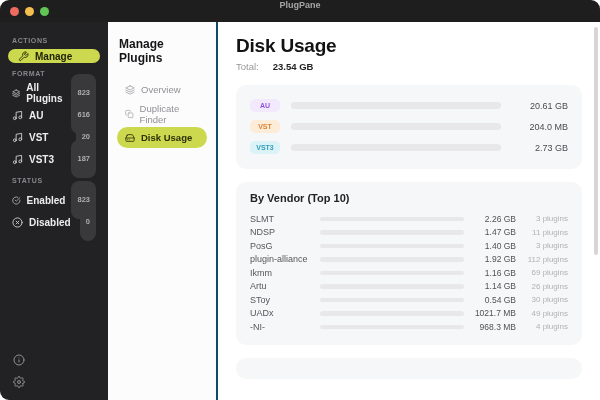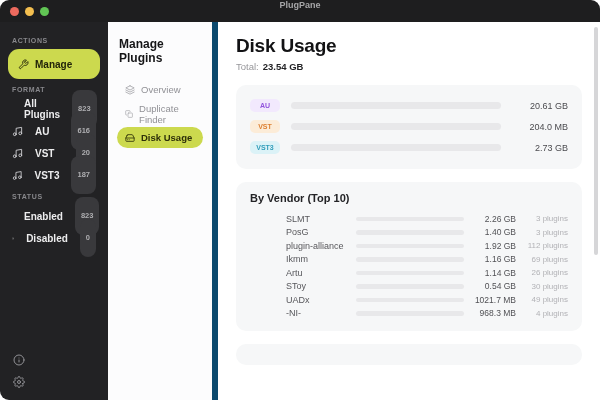--- a/index.html
+++ b/index.html
@@ -11,60 +11,60 @@
   .traffic { position:absolute; left:10px; top:0; height:22px; display:flex; align-items:center; gap:6px; }
   .tl { width:9px; height:9px; border-radius:50%; display:inline-block; }
   .tl.red { background:#ed6a5e; } .tl.yellow { background:#f4bf4f; } .tl.green { background:#61c554; }
   .win-title { font-size:9px; font-weight:700; color:#a6a6a8; }
 
   .app-body { flex:1; display:flex; min-height:0; }
 
   
   .sidebar { width:108px; flex:0 0 108px; background:#222224; padding:8px 8px 12px; display:flex; flex-direction:column; color:#ededee; }
   .sec-label { font-size:7px; font-weight:700; letter-spacing:.09em; color:#88888c; margin:7px 4px 5px; }
-  .manage-btn { display:flex; align-items:center; gap:6px; height:30px; border:none; border-radius:11px; background:var(--accent); color:#22240a; font-family:inherit; font-size:10px; font-weight:700; padding:0 10px; width:100%; cursor:pointer; }
+  .manage-btn { display:flex; align-items:center; gap:6px; height:14px; border:none; border-radius:11px; background:var(--accent); color:#22240a; font-family:inherit; font-size:10px; font-weight:700; padding:0 10px; width:100%; cursor:pointer; }
   .manage-btn .icon { color:#2a2c0c; }
-  .side-item { display:flex; align-items:center; gap:12px; height:22px; padding:0 4px; border-radius:6px; cursor:pointer; }
+  .side-item { display:flex; align-items:center; gap:6px; height:22px; padding:0 4px; border-radius:6px; cursor:pointer; }
   .side-item .slabel { font-size:10px; font-weight:600; color:#ededee; }
   .side-item .scount { margin-left:auto; background:#39393c; color:#aeaeb1; font-size:7.5px; font-weight:600; padding:15px 6px; border-radius:8px; line-height:1; }
   .icon { display:inline-flex; align-items:center; justify-content:center; }
   .icon svg { width:100%; height:100%; display:block; }
   .i11 { width:11px; height:11px; color:#cfcfd2; }
   .i12 { width:12px; height:12px; }
   .sidebar-bottom { margin-top:auto; display:flex; flex-direction:column; gap:10px; padding-left:5px; }
   .sidebar-bottom .icon { color:#919195; cursor:pointer; }
 
   
-  .subnav { width:110px; flex:0 0 110px; background:#fcfcfd; border-right:6px solid #0c4a6e; padding:8px 9px; }
+  .subnav { width:110px; flex:0 0 110px; background:#fcfcfd; border-right:2px solid #0c4a6e; padding:8px 9px; }
   .subnav-title { font-size:12px; font-weight:700; color:#151517; margin:7px 2px 14px; }
   .subnav-item { display:flex; align-items:center; gap:6px; height:21px; padding:0 8px; margin-bottom:3px; border-radius:11px; font-size:9.5px; font-weight:500; color:#919196; cursor:pointer; }
   .subnav-item .icon { width:10px; height:10px; color:#a5a5aa; }
   .subnav-item.active { background:var(--accent); color:#2e3009; font-weight:700; }
   .subnav-item.active .icon { color:#2e3009; }
 
   
   .main { flex:1; background:#fff; padding:13px 18px 0; overflow:hidden; position:relative; min-width:0; }
   .page-title { font-size:19px; font-weight:700; color:#121214; letter-spacing:-.2px; }
-  .total-line { margin-top:4px; font-size:9.5px; color:#97979b; display:flex; gap:4px; }
+  .total-line { margin-top:4px; font-size:9.5px; color:#97979b; display:flex; gap:14px; }
   .total-line b { color:#232326; font-weight:700; }
   .card { background:#f6f7f8; border-radius:10px; padding:10px 14px 11px; margin-top:13px; }
   .card-heading { font-size:11px; font-weight:700; color:#232326; margin-bottom:8px; }
 
   .frow { display:flex; align-items:center; height:21px; }
   .fbadge { width:30px; flex:0 0 30px; text-align:center; font-size:7px; font-weight:700; padding:3px 0; border-radius:5px; line-height:1; }
   .fbadge.au  { background:var(--au-badge-bg);  color:var(--au-badge-text); }
   .fbadge.vst { background:var(--vst-badge-bg); color:var(--vst-badge-text); }
   .fbadge.vst3{ background:var(--vst3-badge-bg);color:var(--vst3-badge-text); }
   .ftrack { flex:1; height:7px; background:#e8e8ea; border-radius:4px; margin:0 11px; overflow:hidden; }
   .ffill { height:100%; border-radius:4px; }
   .ffill.au { background:var(--au-bar); } .ffill.vst { background:var(--vst-bar); } .ffill.vst3 { background:var(--vst3-bar); }
   .fsize { width:56px; flex:0 0 56px; text-align:right; font-size:9px; color:#4b4b4f; }
 
   .vrow { display:flex; align-items:center; height:13.5px; }
-  .vname { width:70px; flex:0 0 70px; font-size:9px; color:#57575b; white-space:nowrap;margin-left:36px; }
+  .vname { width:70px; flex:0 0 70px; font-size:9px; color:#57575b; white-space:nowrap; }
   .vtrack { flex:1; height:4.5px; background:#e8e8ea; border-radius:3px; overflow:hidden; }
   .vfill { height:100%; border-radius:3px; background:var(--vendor-bar); }
   .vsize { width:52px; flex:0 0 52px; text-align:right; font-size:8.5px; color:#515155; }
   .vcount { width:52px; flex:0 0 52px; text-align:right; font-size:8px; color:#b2b2b6; }
 
   .scroll-thumb { position:absolute; right:2px; top:27px; width:4px; height:228px; border-radius:2px; background:#d6d6d8; }
 </style>
 </head>
 <body>
 
@@ -265,20 +265,26 @@
 
       <section class="card">
         <div class="card-heading">By Vendor (Top 10)</div>
         <div class="vrow">
           <span class="vname">SLMT</span>
           <span class="vtrack"><span class="vfill" style="width: 100%;"></span></span>
           <span class="vsize">2.26 GB</span>
           <span class="vcount">3 plugins</span>
         </div>
         <div class="vrow">
+          <span class="vname">NDSP</span>
+          <span class="vtrack"><span class="vfill" style="width: 65%;"></span></span>
+          <span class="vsize">1.47 GB</span>
+          <span class="vcount">11 plugins</span>
+        </div>
+        <div class="vrow">
           <span class="vname">PosG</span>
           <span class="vtrack"><span class="vfill" style="width: 62%;"></span></span>
           <span class="vsize">1.40 GB</span>
           <span class="vcount">3 plugins</span>
         </div>
         <div class="vrow">
           <span class="vname">plugin-alliance</span>
           <span class="vtrack"><span class="vfill" style="width: 56%;"></span></span>
           <span class="vsize">1.92 GB</span>
           <span class="vcount">112 plugins</span>

